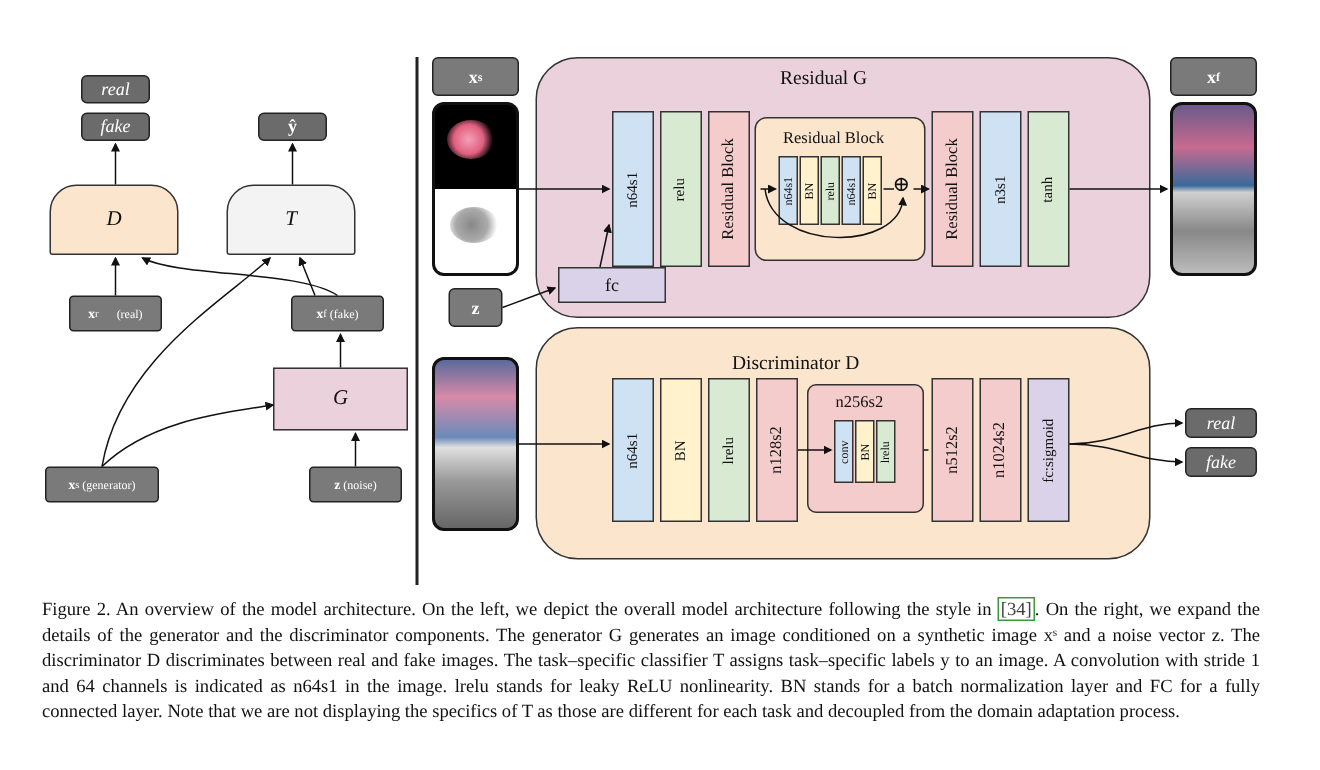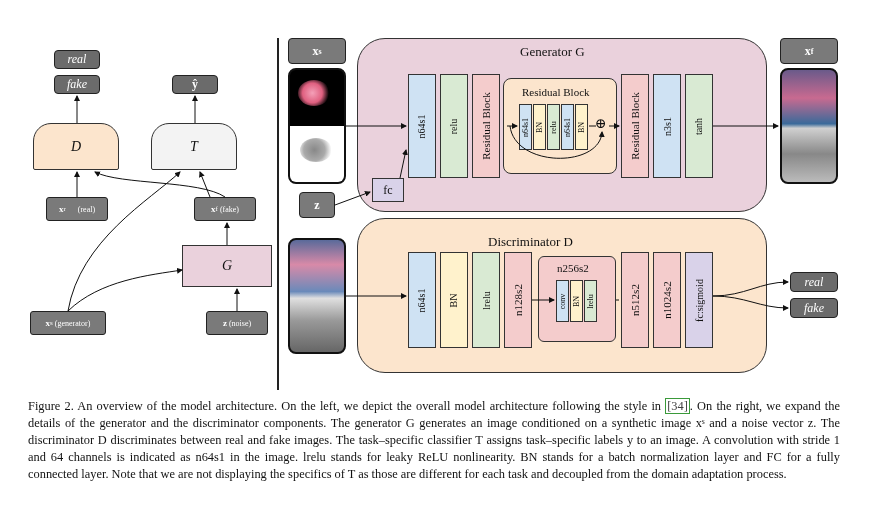--- a/index.html
+++ b/index.html
@@ -75,21 +75,21 @@
 <div class="abs img-tile" style="left:288px;top:68px;width:58px;height:116px;background:#000;">
   <div style="position:absolute;left:8px;top:10px;width:32px;height:26px;background:radial-gradient(circle at 45% 50%,#f4a0b8 0,#e06080 45%,#000 75%);border-radius:50%;"></div>
   <div style="position:absolute;left:0;top:56px;width:100%;height:60px;background:#fff;"></div>
   <div style="position:absolute;left:10px;top:68px;width:32px;height:24px;background:radial-gradient(circle at 45% 50%,#888 0,#aaa 50%,#fff 80%);border-radius:50%;"></div>
 </div>
 <div class="abs gray-box" style="left:299px;top:192px;width:36px;height:26px;background:#7a7a7a;font-weight:bold;">
   <span>z</span>
 </div>
 
 <div class="abs" style="left:357px;top:38px;width:410px;height:174px;background:#ead1dc;border:1.5px solid #333;border-radius:28px;"></div>
-<div class="abs" style="left:520px;top:44px;width:150px;font-size:13px;">Generator G</div>
+<div class="abs" style="left:520px;top:44px;width:150px;font-size:13px;">Residual G</div>
 
 <div class="abs layer blue" style="left:408px;top:74px;width:28px;height:104px;">
     <span>n64s1</span>
   </div>
 <div class="abs layer green" style="left:440px;top:74px;width:28px;height:104px;">
     <span>relu</span>
   </div>
 <div class="abs layer pink" style="left:472px;top:74px;width:28px;height:104px;">
     <span style="font-size:11px;">Residual Block</span>
   </div>
@@ -116,21 +116,21 @@
 <div class="abs layer pink" style="left:621px;top:74px;width:28px;height:104px;">
     <span style="font-size:11px;">Residual Block</span>
   </div>
 <div class="abs layer blue" style="left:653px;top:74px;width:28px;height:104px;">
     <span>n3s1</span>
   </div>
 <div class="abs layer green" style="left:685px;top:74px;width:28px;height:104px;">
     <span>tanh</span>
   </div>
 
-<div class="abs" style="left:372px;top:178px;width:32px;height:24px;background:#d9d2e9;border:1.2px solid #333;display:flex;align-items:center;justify-content:center;font-size:12px;">
+<div class="abs" style="left:372px;top:178px;width:72px;height:24px;background:#d9d2e9;border:1.2px solid #333;display:flex;align-items:center;justify-content:center;font-size:12px;">
   <span>fc</span>
 </div>
 
 <div class="abs gray-box" style="left:780px;top:38px;width:58px;height:26px;background:#7a7a7a;font-weight:bold;">
   <span>x</span>
     <sup style="font-size:8px;">f</sup>
 </div>
 <div class="abs img-tile" style="left:780px;top:68px;width:58px;height:116px;background:linear-gradient(180deg,#6a5a8a 0,#c86a90 25%,#3a6a9a 48%,#d0d0d0 52%,#888 75%,#bbb 100%);"></div>
 
 <div class="abs img-tile" style="left:288px;top:238px;width:58px;height:116px;background:linear-gradient(180deg,#5a6a9a 0,#d88aa8 22%,#6a8aba 46%,#e0e0e0 52%,#999 72%,#666 100%);"></div>

